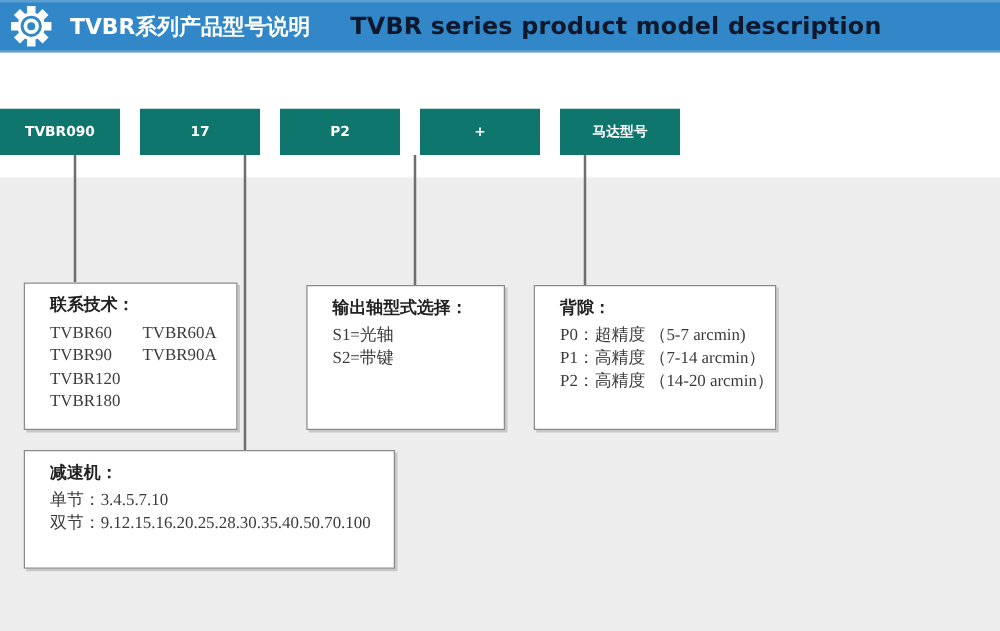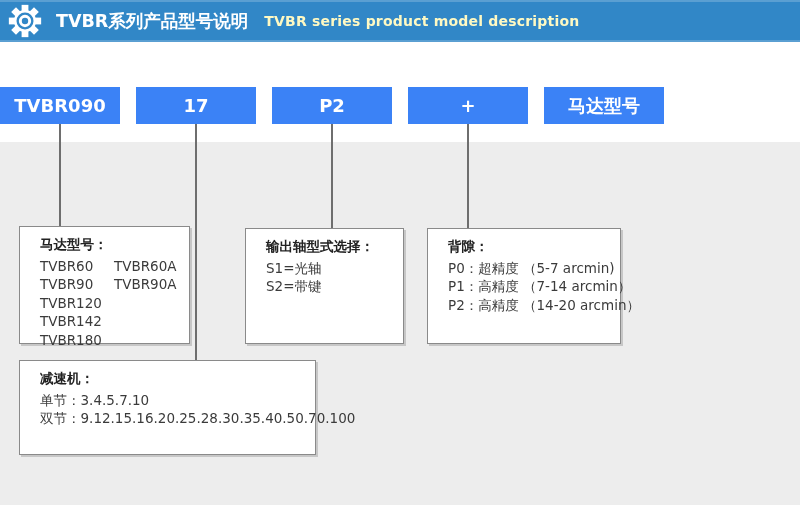--- a/index.html
+++ b/index.html
@@ -8,37 +8,37 @@
     font-family:"DejaVu Sans","Liberation Sans",sans-serif;
   }
   
   .header{
     position:absolute;left:0;top:0;width:800px;height:42px;background:#3187c7;
     display:flex;align-items:center;
     box-shadow:inset 0 2px 0 rgba(255,255,255,.20), inset 0 -2px 0 rgba(255,255,255,.20);
   }
   .gear{width:34px;height:34px;margin-left:8px;flex:0 0 auto;display:block;}
   .title-zh{color:#fff;font-weight:bold;font-size:17.5px;margin-left:14px;white-space:nowrap;}
-  .title-en{color:#fef9c3;font-weight:bold;font-size:14px;margin-left:16px;white-space:nowrap;letter-spacing:.2px;}
+  .title-en{color:#0f172a;font-weight:bold;font-size:19px;margin-left:32px;white-space:nowrap;letter-spacing:.2px;}
   
   .model-row{position:absolute;left:0;top:87px;width:800px;height:37px;display:flex;gap:16px;}
   .seg{
-    width:120px;height:37px;background:#3b82f6;color:#fff;font-weight:bold;font-size:18px;
+    width:96px;height:37px;background:#0f766e;color:#fff;font-weight:bold;font-size:11px;
     display:flex;align-items:center;justify-content:center;flex:0 0 auto;white-space:nowrap;
   }
   
   .canvas-bg{position:absolute;left:0;top:142px;width:800px;height:363px;background:#ededed;}
   .vline{position:absolute;width:2px;background:#6e6e6e;}
   .panel{
     position:absolute;background:#fff;border:1px solid #8a8a8a;
     box-shadow:2px 2px 0 rgba(130,130,130,.35);
     box-sizing:border-box;padding:8px 10px 0 20px;color:#3b3b3b;font-size:13.5px;line-height:18.5px;
   }
   .panel .ptitle{font-weight:bold;color:#222;margin-bottom:3px;white-space:nowrap;}
-  .panel .row{white-space:nowrap;}
+  .panel .row{white-space:nowrap;font-family:Liberation Serif, serif;}
   .cell1{display:inline-block;width:74px;}
   #panel-gearbox{left:19px;top:226px;width:171px;height:118px;}
   #panel-shaft{left:245px;top:228px;width:159px;height:116px;}
   #panel-backlash{left:427px;top:228px;width:194px;height:116px;}
   #panel-ratio{left:19px;top:360px;width:297px;height:95px;}
   #line-gearbox{left:59px;top:124px;height:102px;}
   #line-ratio{left:195px;top:124px;height:236px;}
   #line-shaft{left:331px;top:124px;height:104px;}
   #line-backlash{left:467px;top:124px;height:104px;}
 </style>
@@ -78,25 +78,24 @@
   </div>
 
   <div class="canvas-bg"></div>
 
   <div class="vline" id="line-gearbox"></div>
   <div class="vline" id="line-ratio"></div>
   <div class="vline" id="line-shaft"></div>
   <div class="vline" id="line-backlash"></div>
 
   <div class="panel" id="panel-gearbox">
-    <div class="ptitle">马达型号：</div>
+    <div class="ptitle">联系技术：</div>
     <div class="row"><span class="cell1">TVBR60</span><span>TVBR60A</span></div>
     <div class="row"><span class="cell1">TVBR90</span><span>TVBR90A</span></div>
     <div class="row"><span class="cell1">TVBR120</span></div>
-    <div class="row"><span class="cell1">TVBR142</span></div>
     <div class="row"><span class="cell1">TVBR180</span></div>
   </div>
 
   <div class="panel" id="panel-shaft">
     <div class="ptitle">输出轴型式选择：</div>
     <div class="row">S1=光轴</div>
     <div class="row">S2=带键</div>
   </div>
 
   <div class="panel" id="panel-backlash">

